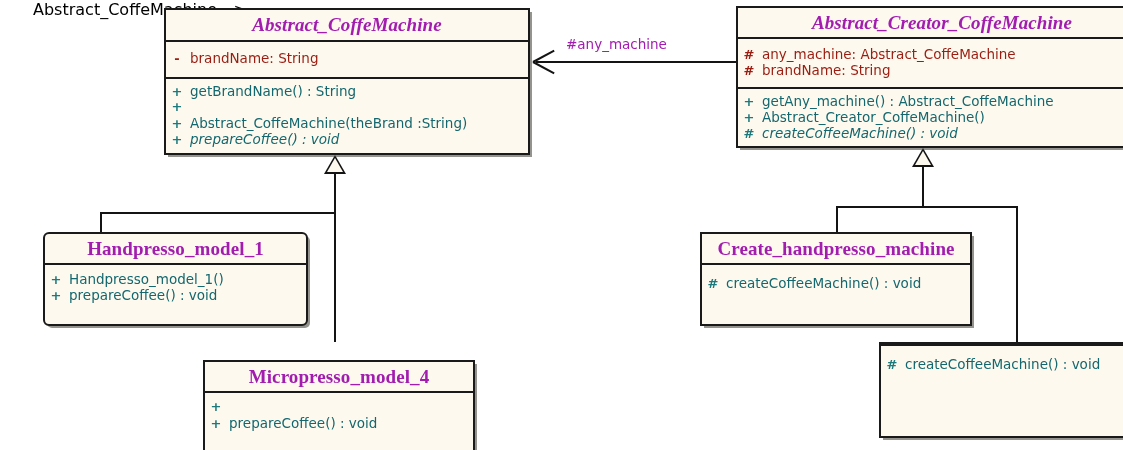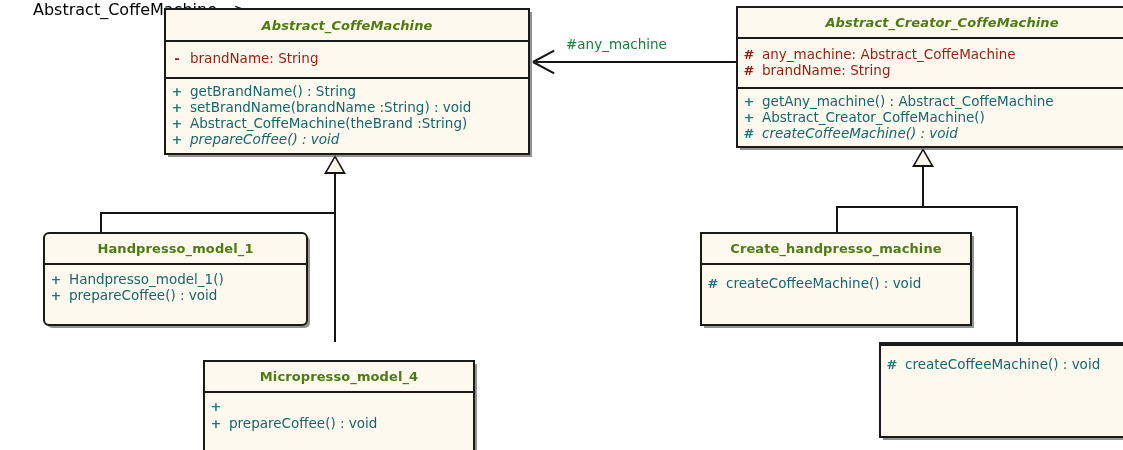--- a/index.html
+++ b/index.html
@@ -23,27 +23,28 @@
     box-sizing: border-box;
     background: #fdf9ee;
     border: 2px solid #1a1a1a;
     box-shadow: 3px 3px 0 -1px rgba(60,58,50,0.55);
     z-index: 5;
   }
   .uml-title {
     box-sizing: border-box;
     width: 100%;
     text-align: center;
-    color: #4d7c0f;
+    color: #a21caf;
     font-weight: bold;
-    font-size: 13px;
+    font-size: 19px;
     letter-spacing: 0.1px;
     display: flex;
     align-items: center;
     justify-content: center;
+    font-family: Liberation Serif, serif;
   }
   .uml-title.italic { font-style: italic; }
 
   .uml-compartment {
     box-sizing: border-box;
     width: 100%;
     border-top: 2px solid #1a1a1a;
     padding: 4px 0 4px 0;
   }
   .uml-compartment.grow { flex: 1 1 auto; }
@@ -111,21 +112,21 @@
     display: block;
     width: 24px;
     height: 2px;
     background: #141414;
     transform-origin: 0 50%;
   }
 
   .edge-label {
     position: absolute;
     font-size: 13.5px;
-    color: #15803d;
+    color: #a21caf;
     white-space: nowrap;
     z-index: 6;
     background: #ffffff;
     padding: 0 2px;
   }
 </style>
 </head>
 <body>
 
 <div id="canvas">
@@ -174,21 +175,20 @@
         </div>
       </div>
 
       <div class="uml-compartment grow">
         <div class="uml-row meth">
           <span class="vis">+</span>
           <span class="member">getBrandName() : String</span>
         </div>
         <div class="uml-row meth">
           <span class="vis">+</span>
-          <span class="member">setBrandName(brandName :String) : void</span>
         </div>
         <div class="uml-row meth">
           <span class="vis">+</span>
           <span class="member">Abstract_CoffeMachine(theBrand :String)</span>
         </div>
         <div class="uml-row meth">
           <span class="vis">+</span>
           <span class="member italic">prepareCoffee() : void</span>
         </div>
       </div>

